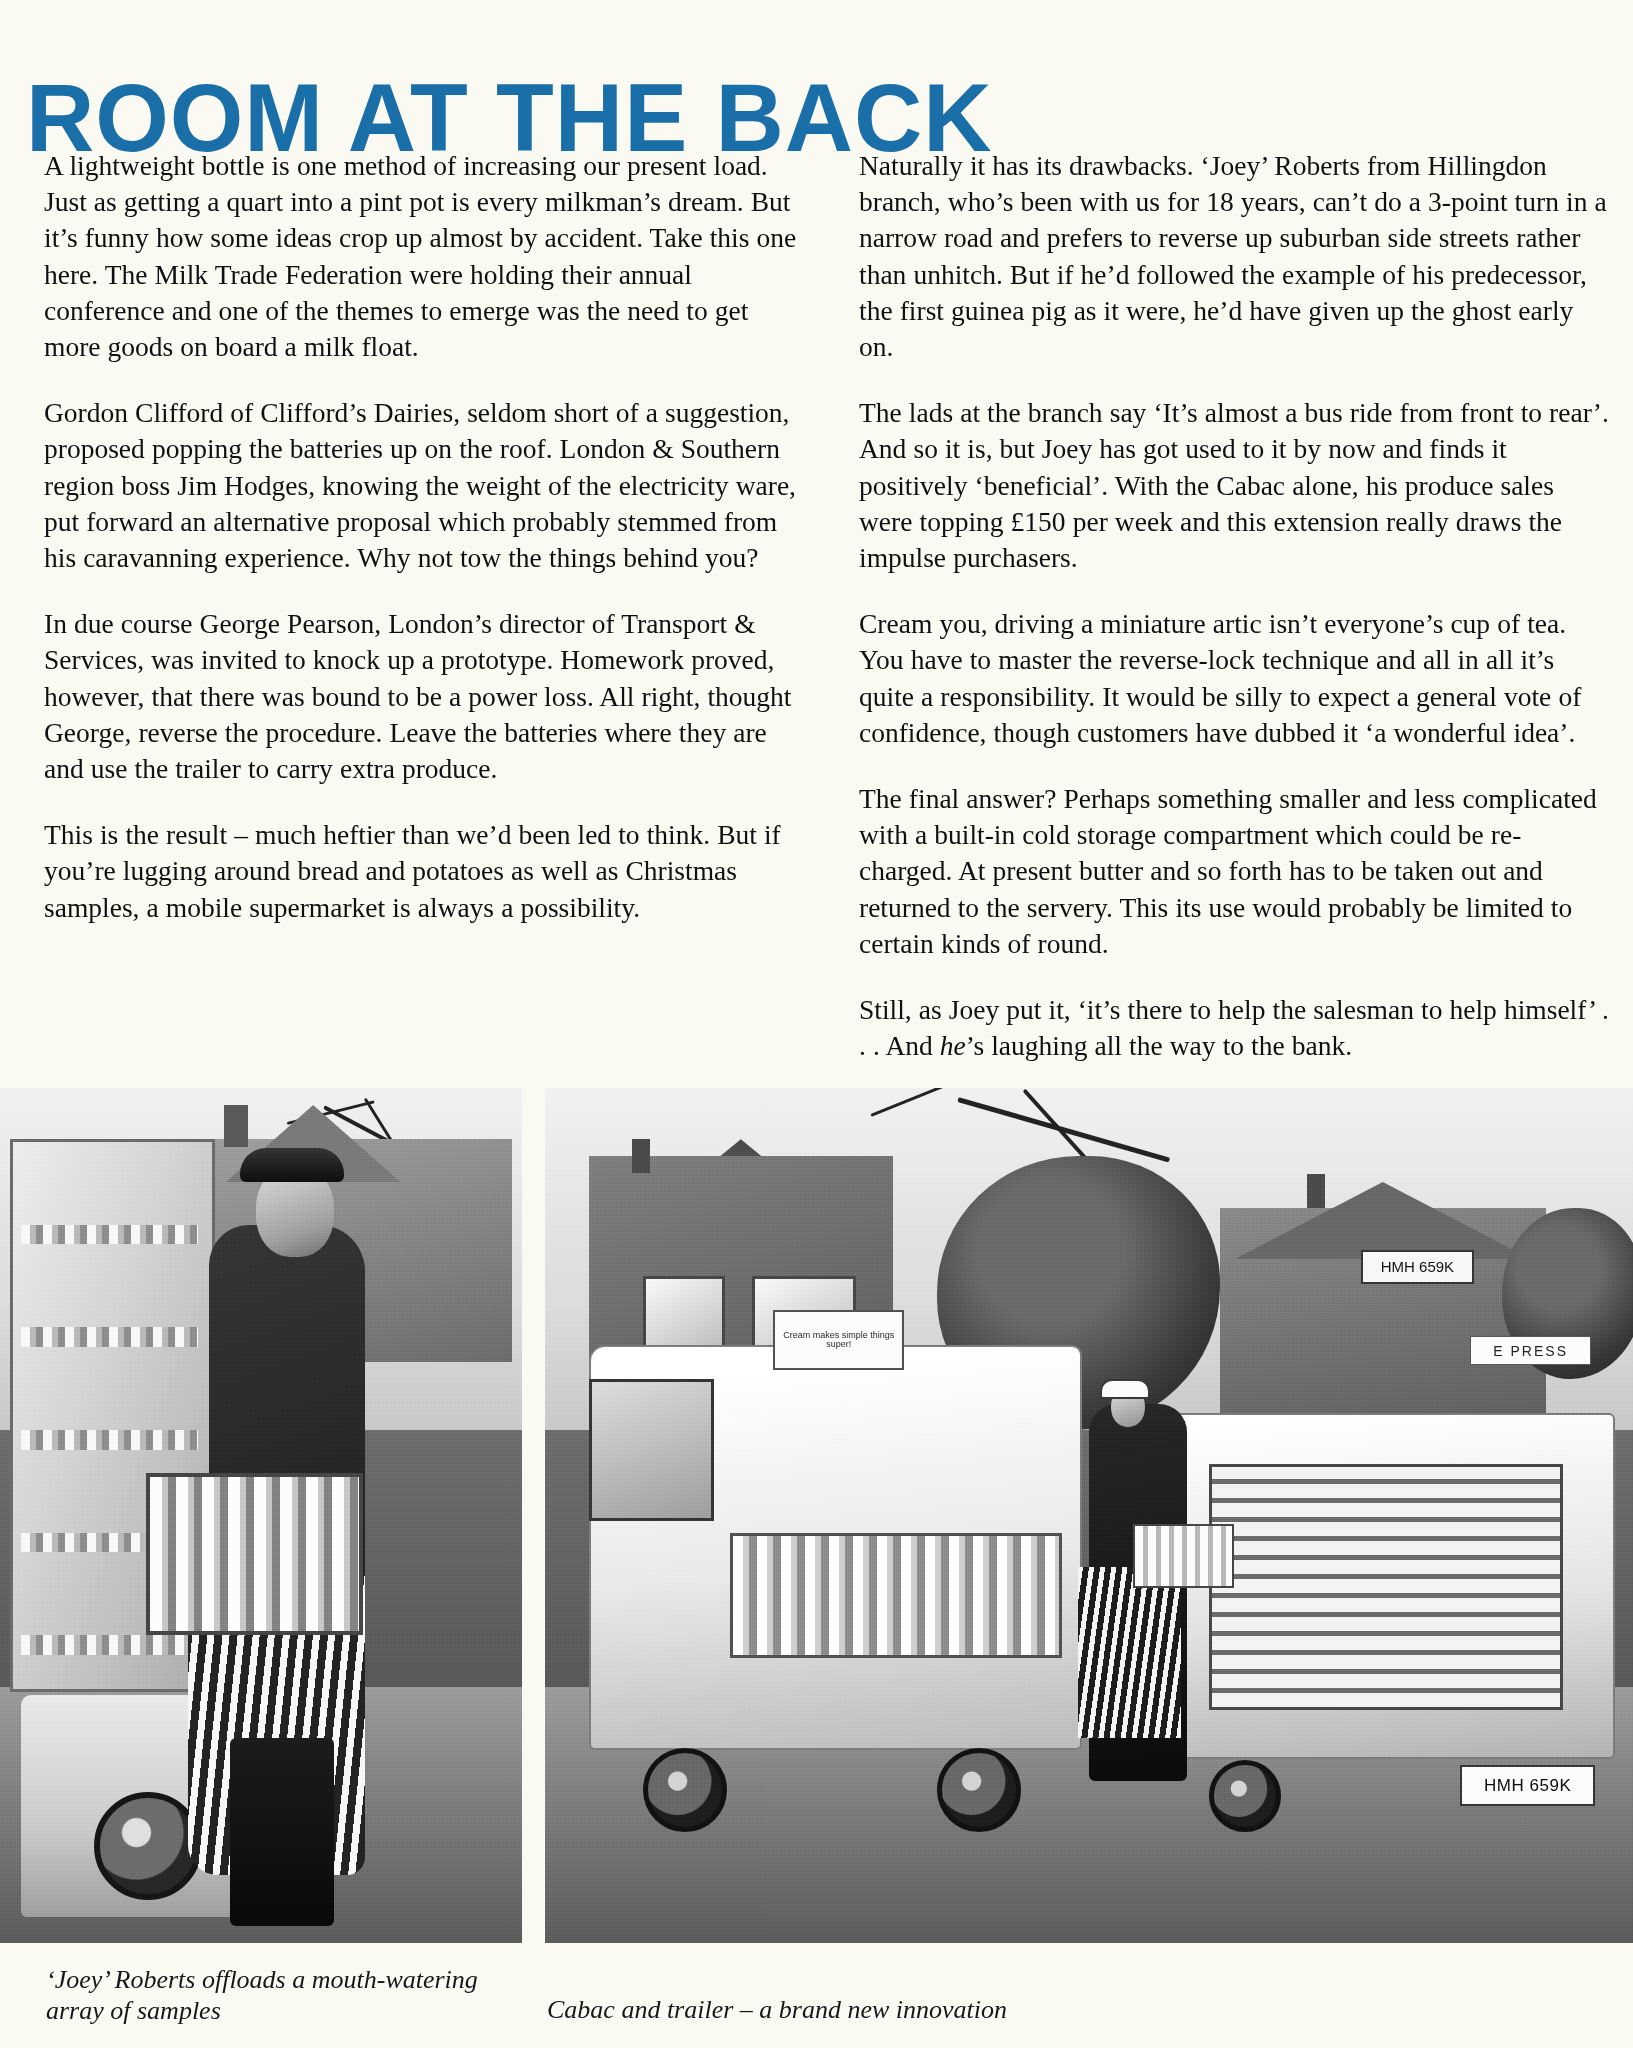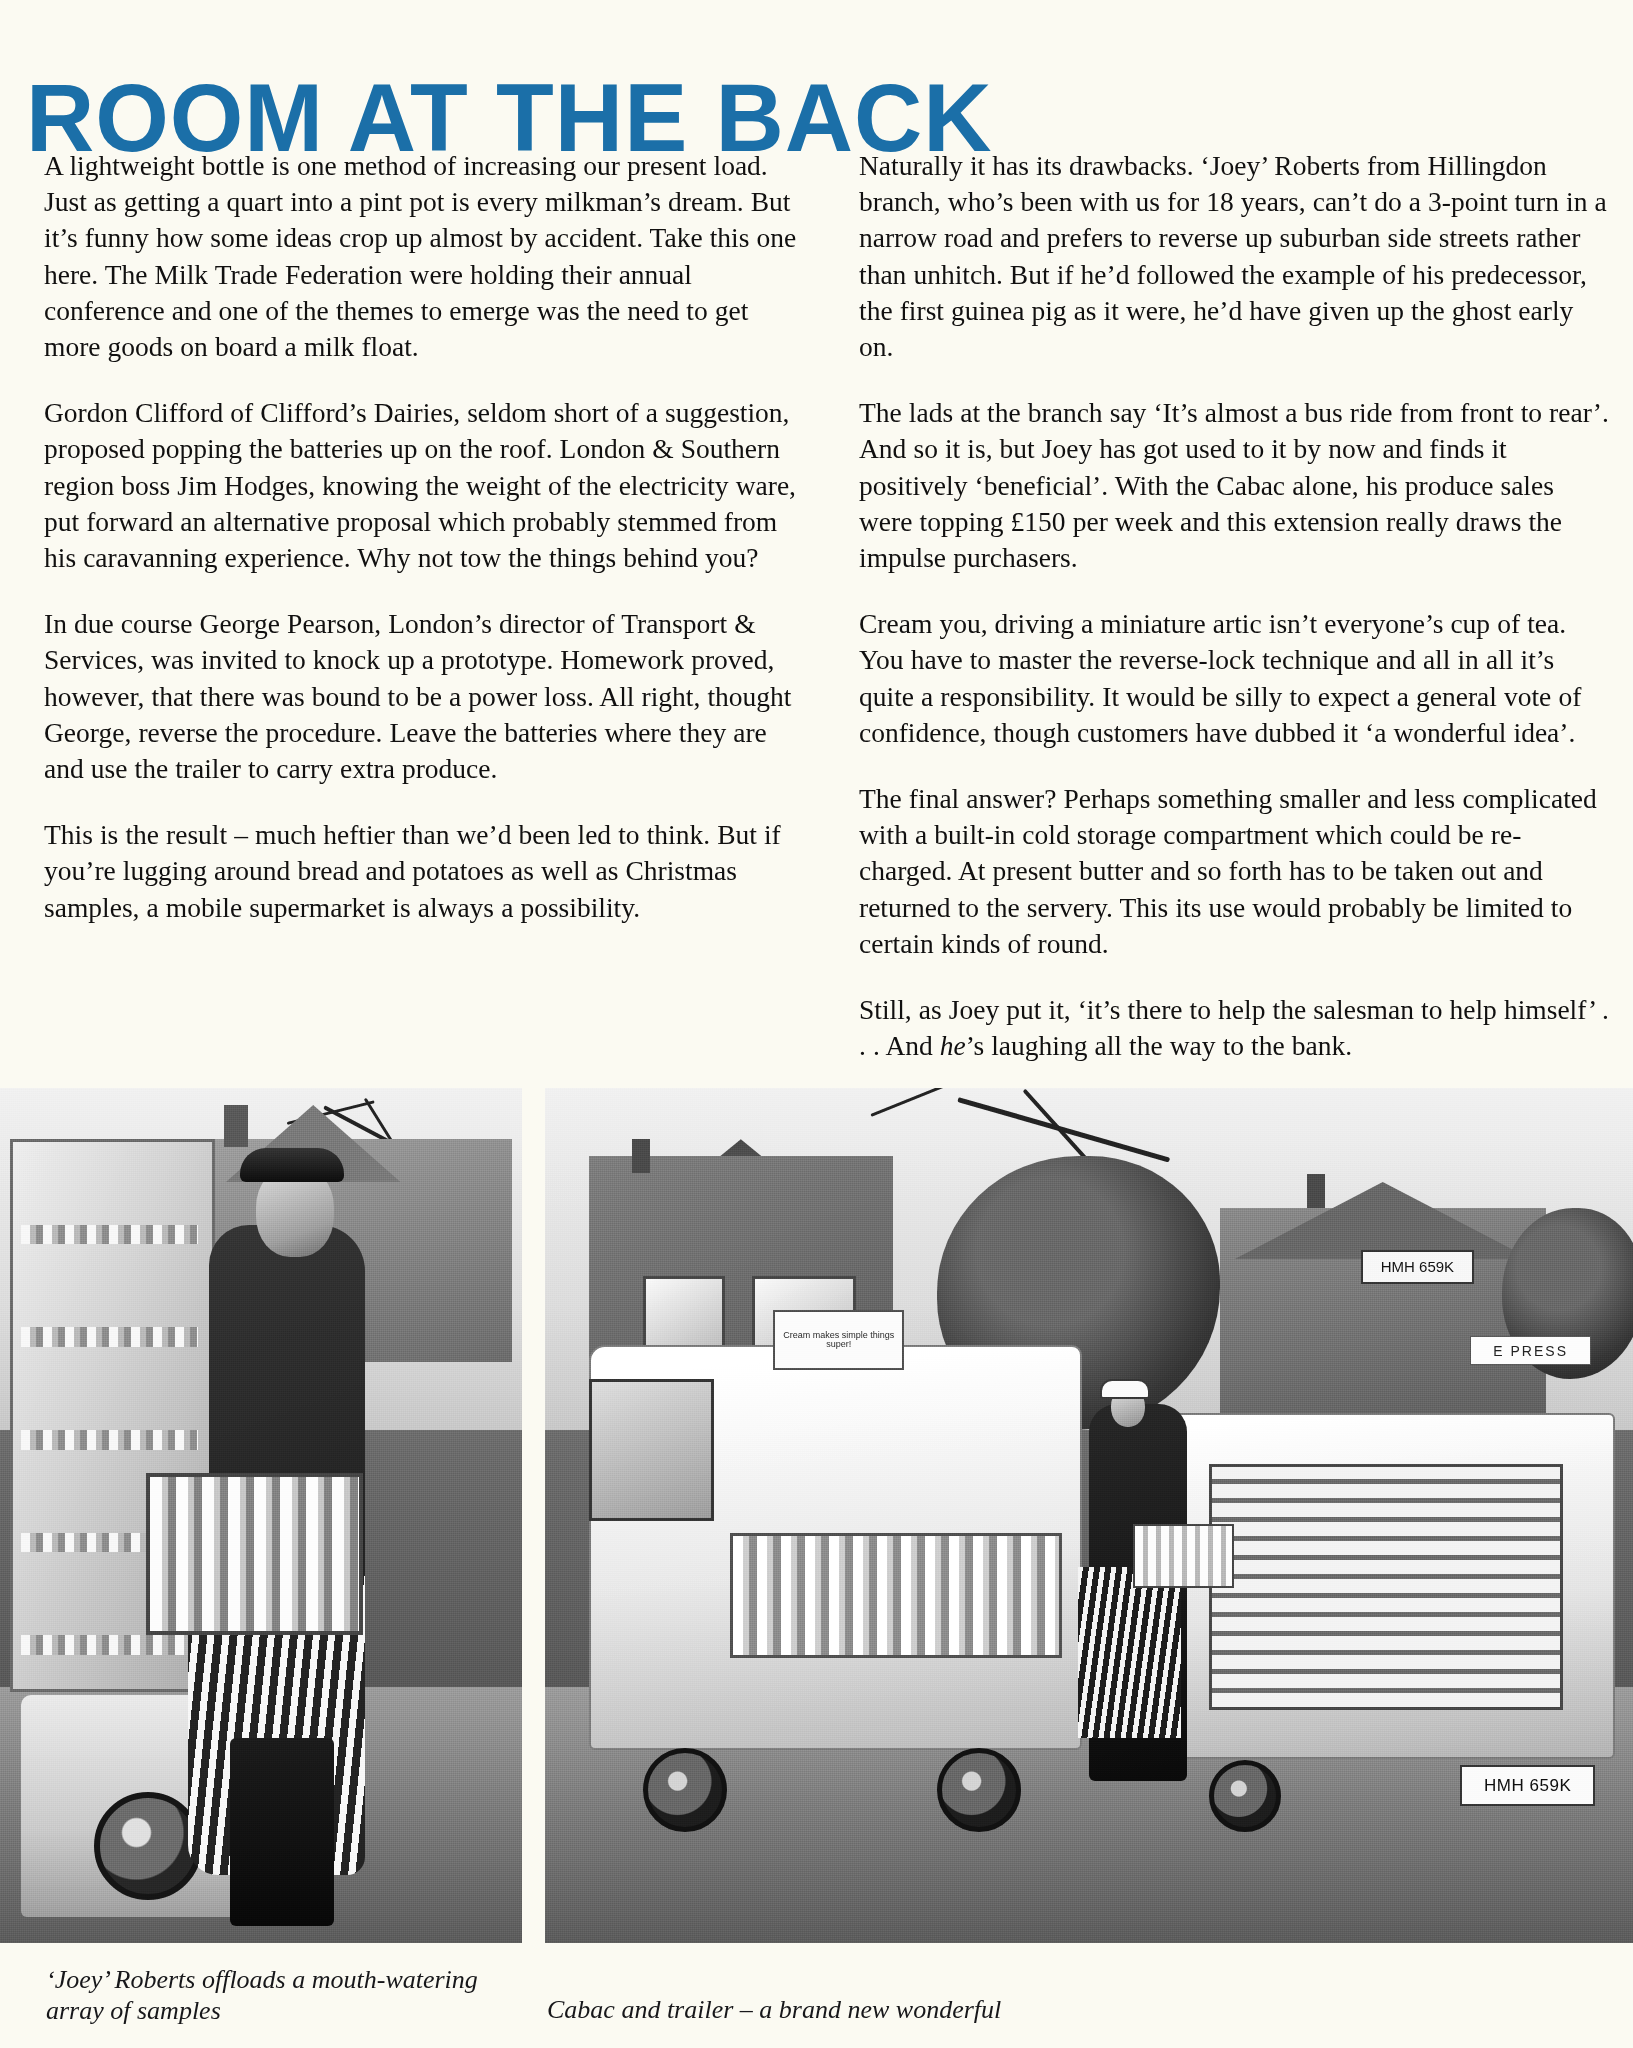--- a/index.html
+++ b/index.html
@@ -407,15 +407,15 @@
       <div class="shape rp-man-cap"></div>
       <div class="shape" style="left:54%;top:51%;width:9%;height:7%;background:repeating-linear-gradient(90deg,#f4f4ef 0 8px,#b5b5b0 8px 13px);border:2px solid #4a4a46;"></div>
 
       <div class="grain"></div>
     </div>
 
   </div>
 
   <div class="caption caption-left">‘Joey’ Roberts offloads a mouth-watering array of samples</div>
 
-  <div class="caption caption-right">Cabac and trailer – a brand new wonderful</div>
+  <div class="caption caption-right">Cabac and trailer – a brand new innovation</div>
 
 </div>
 
 </body></html>

